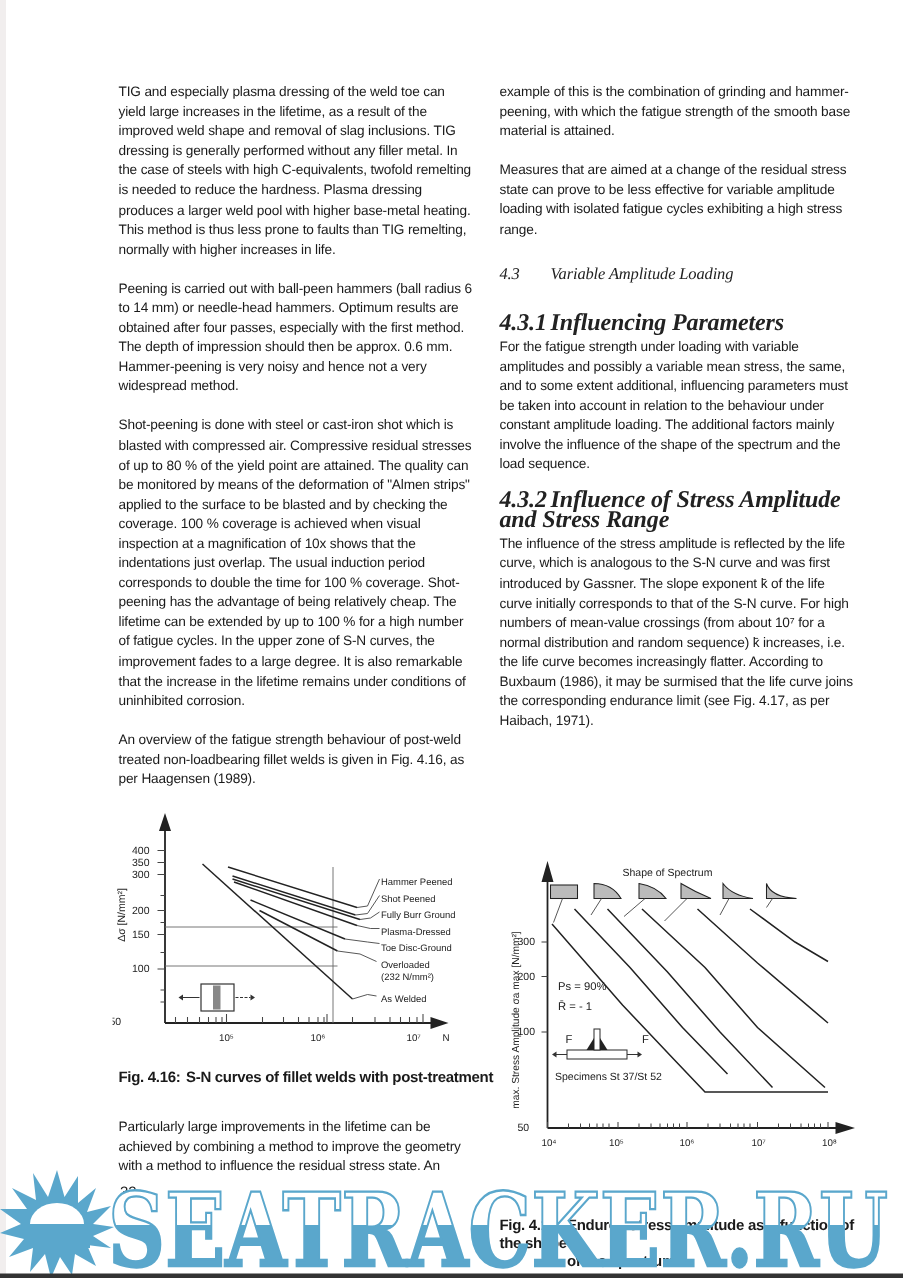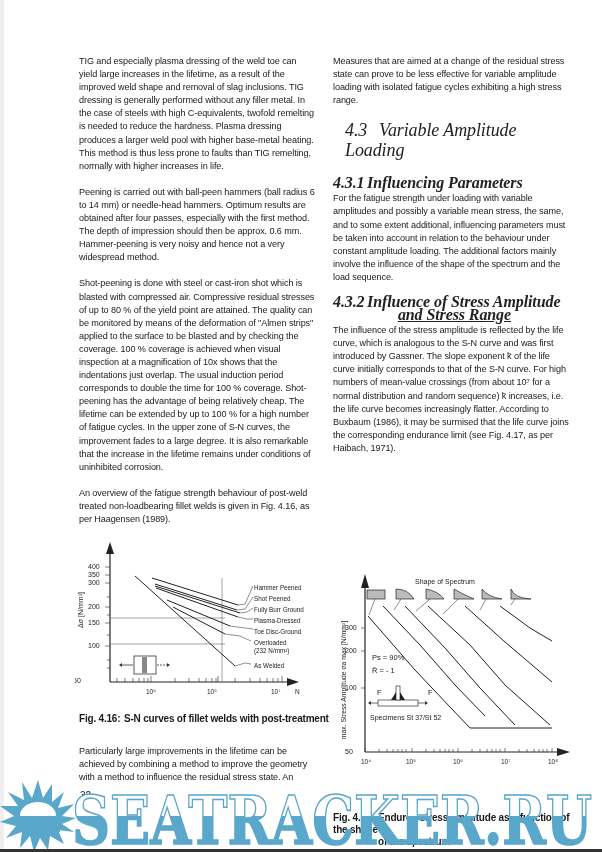--- a/index.html
+++ b/index.html
@@ -3,27 +3,27 @@
 <meta charset="utf-8">
 <style>
   html, body { margin:0; padding:0; }
   body { width:602px; height:852px; background:#ffffff; position:relative; overflow:hidden;
          font-family:"Liberation Sans", sans-serif; color:#1a1a1a; }
   .page-edge { position:absolute; left:0; top:0; width:4px; height:852px; background:#f1eeee; }
   .col { position:absolute; font-size:9.1px; line-height:13.1px; letter-spacing:-0.1px; }
   .col-left { left:79px; top:55px; width:238px; }
   .col-right { left:333px; top:55px; width:238px; }
   .col p { margin:0 0 13px 0; }
-  .h2 { font-family:"Liberation Serif", serif; font-style:italic; font-size:18px; line-height:20px;
-        margin:6px 0 16px 12px; color:#222; }
+  .h2 { font-family:"Liberation Serif", serif; font-style:italic; font-size:11px; line-height:20px;
+        margin:6px 0 16px 0; color:#222; }
   .h2 .num { display:inline-block; width:34px; }
   .h3 { font-family:"Liberation Serif", serif; font-style:italic; font-weight:bold; font-size:16px;
         line-height:13px; margin:0 0 3px 0; color:#222; }
   .h3 .num { display:inline-block; width:34px; }
-  .h3 .cont { display:block; text-align:right; padding-right:60px;text-decoration:underline; }
+  .h3 .cont { display:block; padding-right:60px; }
   .caption { font-weight:bold; font-size:10px; line-height:12px; letter-spacing:-0.2px; }
   .caption .lbl { display:inline-block; width:45px; }
   .caption .indent { display:block; padding-left:45px; }
   .fig { position:absolute;text-align:center; }
   .fig svg { display:block; }
   .fig text { font-family:"Liberation Sans", sans-serif; fill:#222; }
   .page-number { position:absolute; left:80px; top:790px; font-size:10px; color:#222; }
   .watermark { position:absolute; left:0; top:776px; width:602px; height:76px; }
   .bottom-bar { position:absolute; left:0; top:849px; width:602px; height:3px; background:#333; }
 </style>
@@ -147,20 +147,21 @@
 </div>
 <div class="caption" style="position:absolute; left:79px; top:713px; width:250px;">
   <span class="lbl">Fig. 4.16:</span><span>S-N curves of fillet welds with post-treatment</span>
 </div>
 
 <div class="col col-left" style="top:745px;">
   <p>Particularly large improvements in the lifetime can be achieved by combining a method to improve the geometry with a method to influence the residual stress state. An</p>
 </div>
 
 <div class="col col-right">
+  <p>example of this is the combination of grinding and hammer-peening, with which the fatigue strength of the smooth base material is attained.</p>
   <p>Measures that are aimed at a change of the residual stress state can prove to be less effective for variable amplitude loading with isolated fatigue cycles exhibiting a high stress range.</p>
   <div class="h2"><span class="num">4.3</span><span>Variable Amplitude Loading</span></div>
   <div class="h3"><span class="num">4.3.1</span><span>Influencing Parameters</span></div>
   <p>For the fatigue strength under loading with variable amplitudes and possibly a variable mean stress, the same, and to some extent additional, influencing parameters must be taken into account in relation to the behaviour under constant amplitude loading. The additional factors mainly involve the influence of the shape of the spectrum and the load sequence.</p>
   <div class="h3" style="margin-top:-2px;"><span class="num">4.3.2</span><span>Influence of Stress Amplitude</span><span class="cont">and Stress Range</span></div>
   <p>The influence of the stress amplitude is reflected by the life curve, which is analogous to the S-N curve and was first introduced by Gassner. The slope exponent k̄ of the life curve initially corresponds to that of the S-N curve. For high numbers of mean-value crossings (from about 10⁷ for a normal distribution and random sequence) k̄ increases, i.e. the life curve becomes increasingly flatter. According to Buxbaum (1986), it may be surmised that the life curve joins the corresponding endurance limit (see Fig. 4.17, as per Haibach, 1971).</p>
 </div>
 
 <div class="fig" style="left:320px; top:570px;">
   <svg width="260" height="200" viewBox="0 0 260 200">

